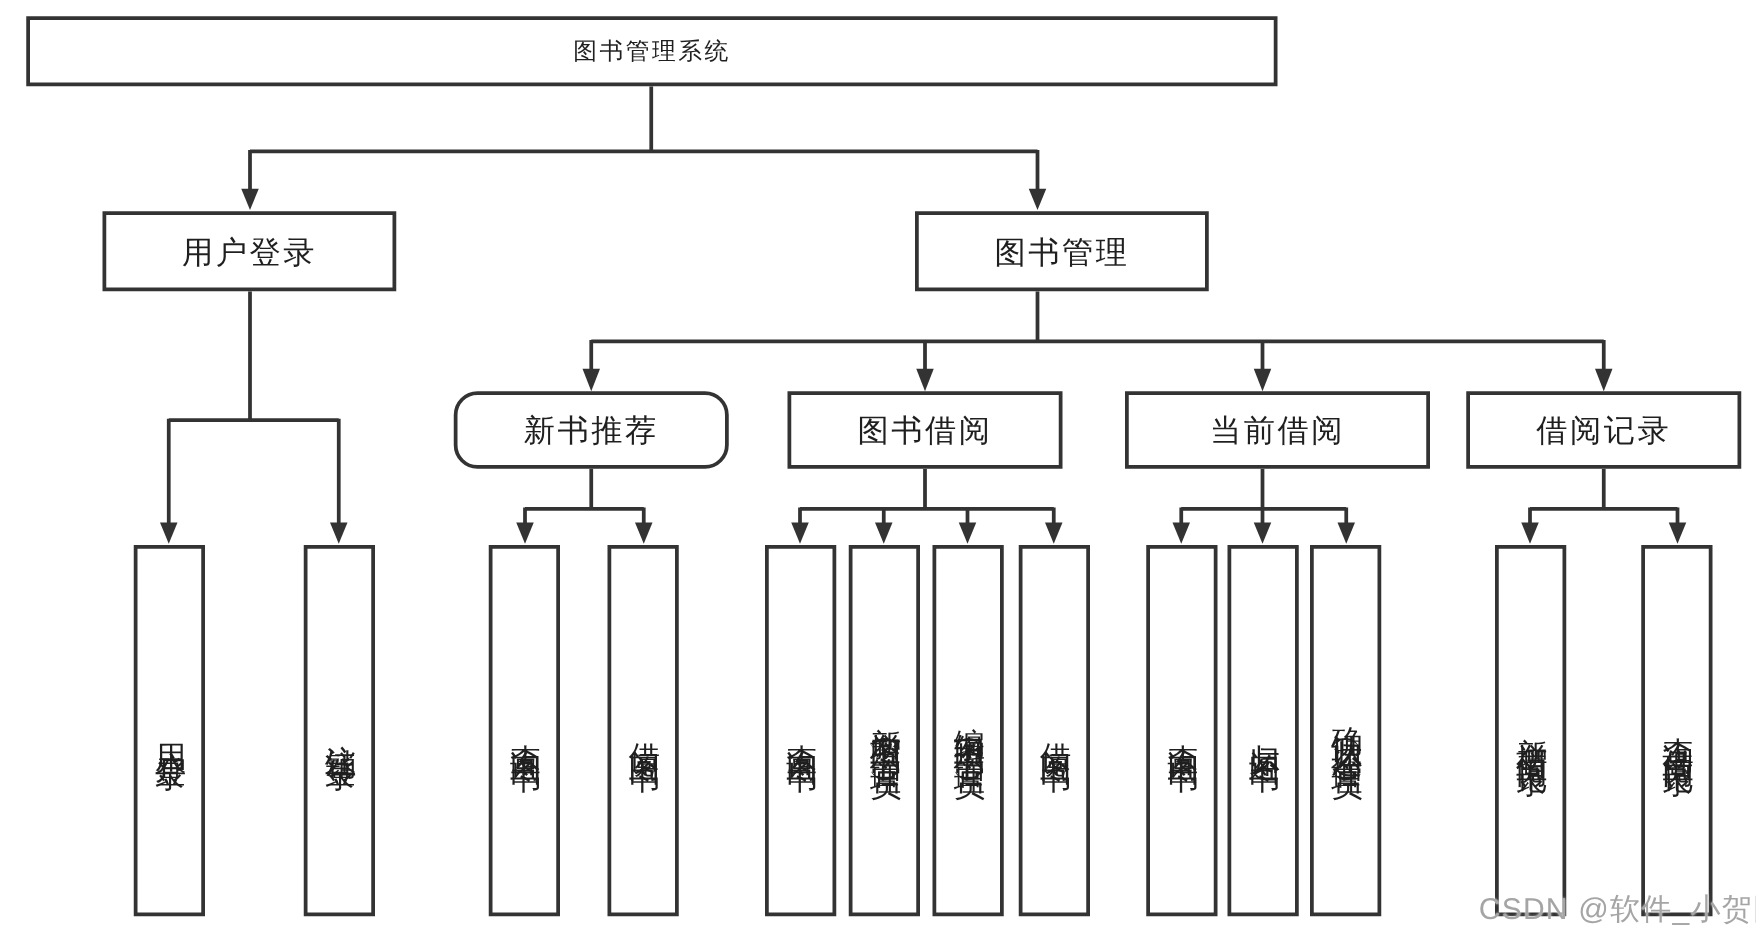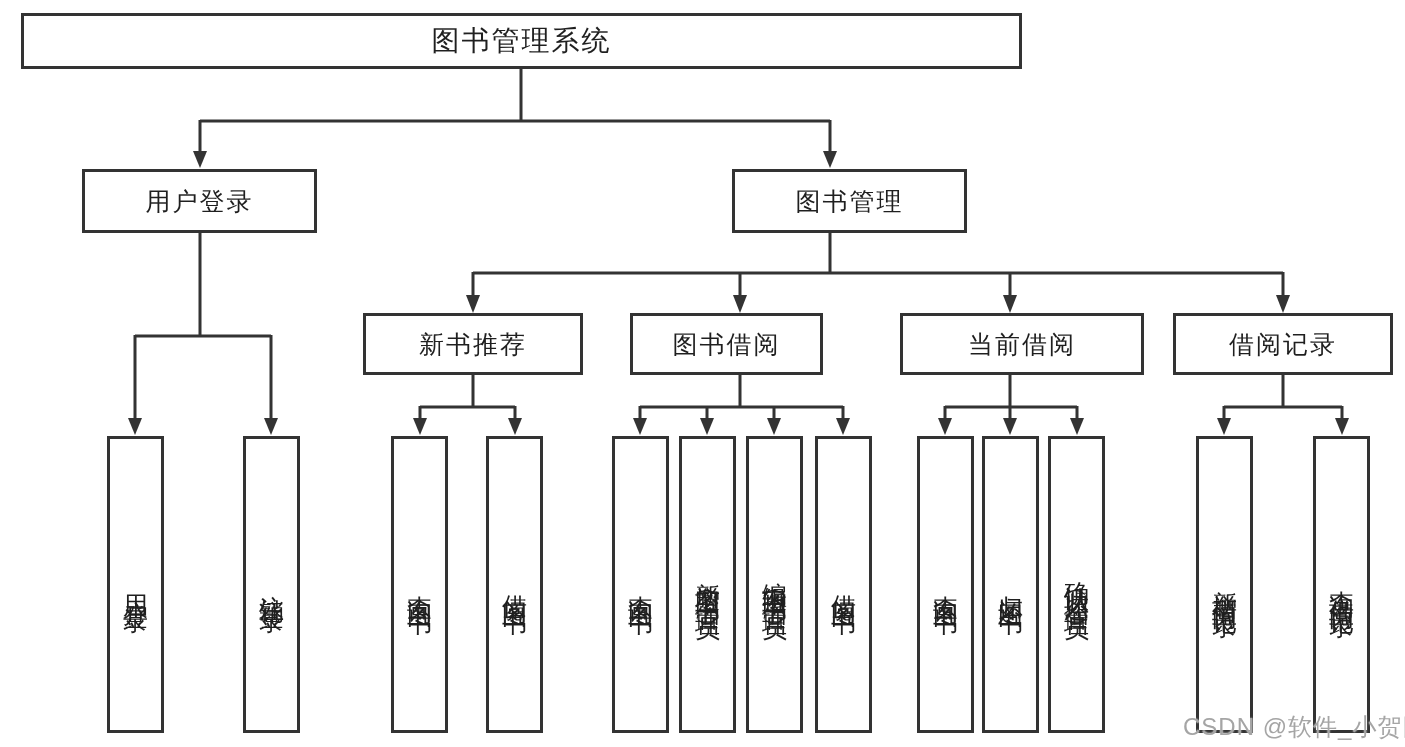--- a/index.html
+++ b/index.html
@@ -14,21 +14,21 @@
   #connectors{position:absolute;left:0;top:0;width:1405px;height:747px;}
   .node{
     position:absolute;
     box-sizing:border-box;
     border:3px solid #333333;
     background:#ffffff;
     display:flex;align-items:center;justify-content:center;
     text-align:center;
     letter-spacing:2px;
   }
-  .root-node{font-size:28px;}
+  .root-node{font-size:19px;}
   .branch-node{font-size:25px;}
   .leaf{
     width:57px;top:436px;height:297px;
     writing-mode:vertical-rl;
     font-size:25px;
     letter-spacing:5px;
     line-height:1;
   }
   .watermark{
     position:absolute;
@@ -76,22 +76,22 @@
       <polygon points="1217,418 1231,418 1224,435"></polygon>
       <polygon points="1335,418 1349,418 1342,435"></polygon>
     </g>
   </svg>
 
   <div class="node root-node" style="left:21px;top:13px;width:1001px;height:56px;">图书管理系统</div>
 
   <div class="node branch-node" style="left:82px;top:169px;width:235px;height:64px;">用户登录</div>
   <div class="node branch-node" style="left:732px;top:169px;width:235px;height:64px;">图书管理</div>
 
-  <div class="node branch-node" style="left:363px;top:313px;width:220px;height:62px;">新书推荐</div>
-  <div class="node branch-node" style="left:630px;top:313px;width:193px;height:62px;">图书借阅</div>
+  <div class="node branch-node" style="left:363px;top:313px;width:220px;height:62px;border-radius:19px;">新书推荐</div>
+  <div class="node branch-node" style="left:630px;top:313px;width:220px;height:62px;">图书借阅</div>
   <div class="node branch-node" style="left:900px;top:313px;width:244px;height:62px;">当前借阅</div>
   <div class="node branch-node" style="left:1173px;top:313px;width:220px;height:62px;">借阅记录</div>
 
   <div class="node leaf" style="left:107px;">用户登录</div>
   <div class="node leaf" style="left:243px;">注销登录</div>
 
   <div class="node leaf" style="left:391px;">查询图书</div>
   <div class="node leaf" style="left:486px;">借阅图书</div>
 
   <div class="node leaf" style="left:612px;">查询图书</div>

